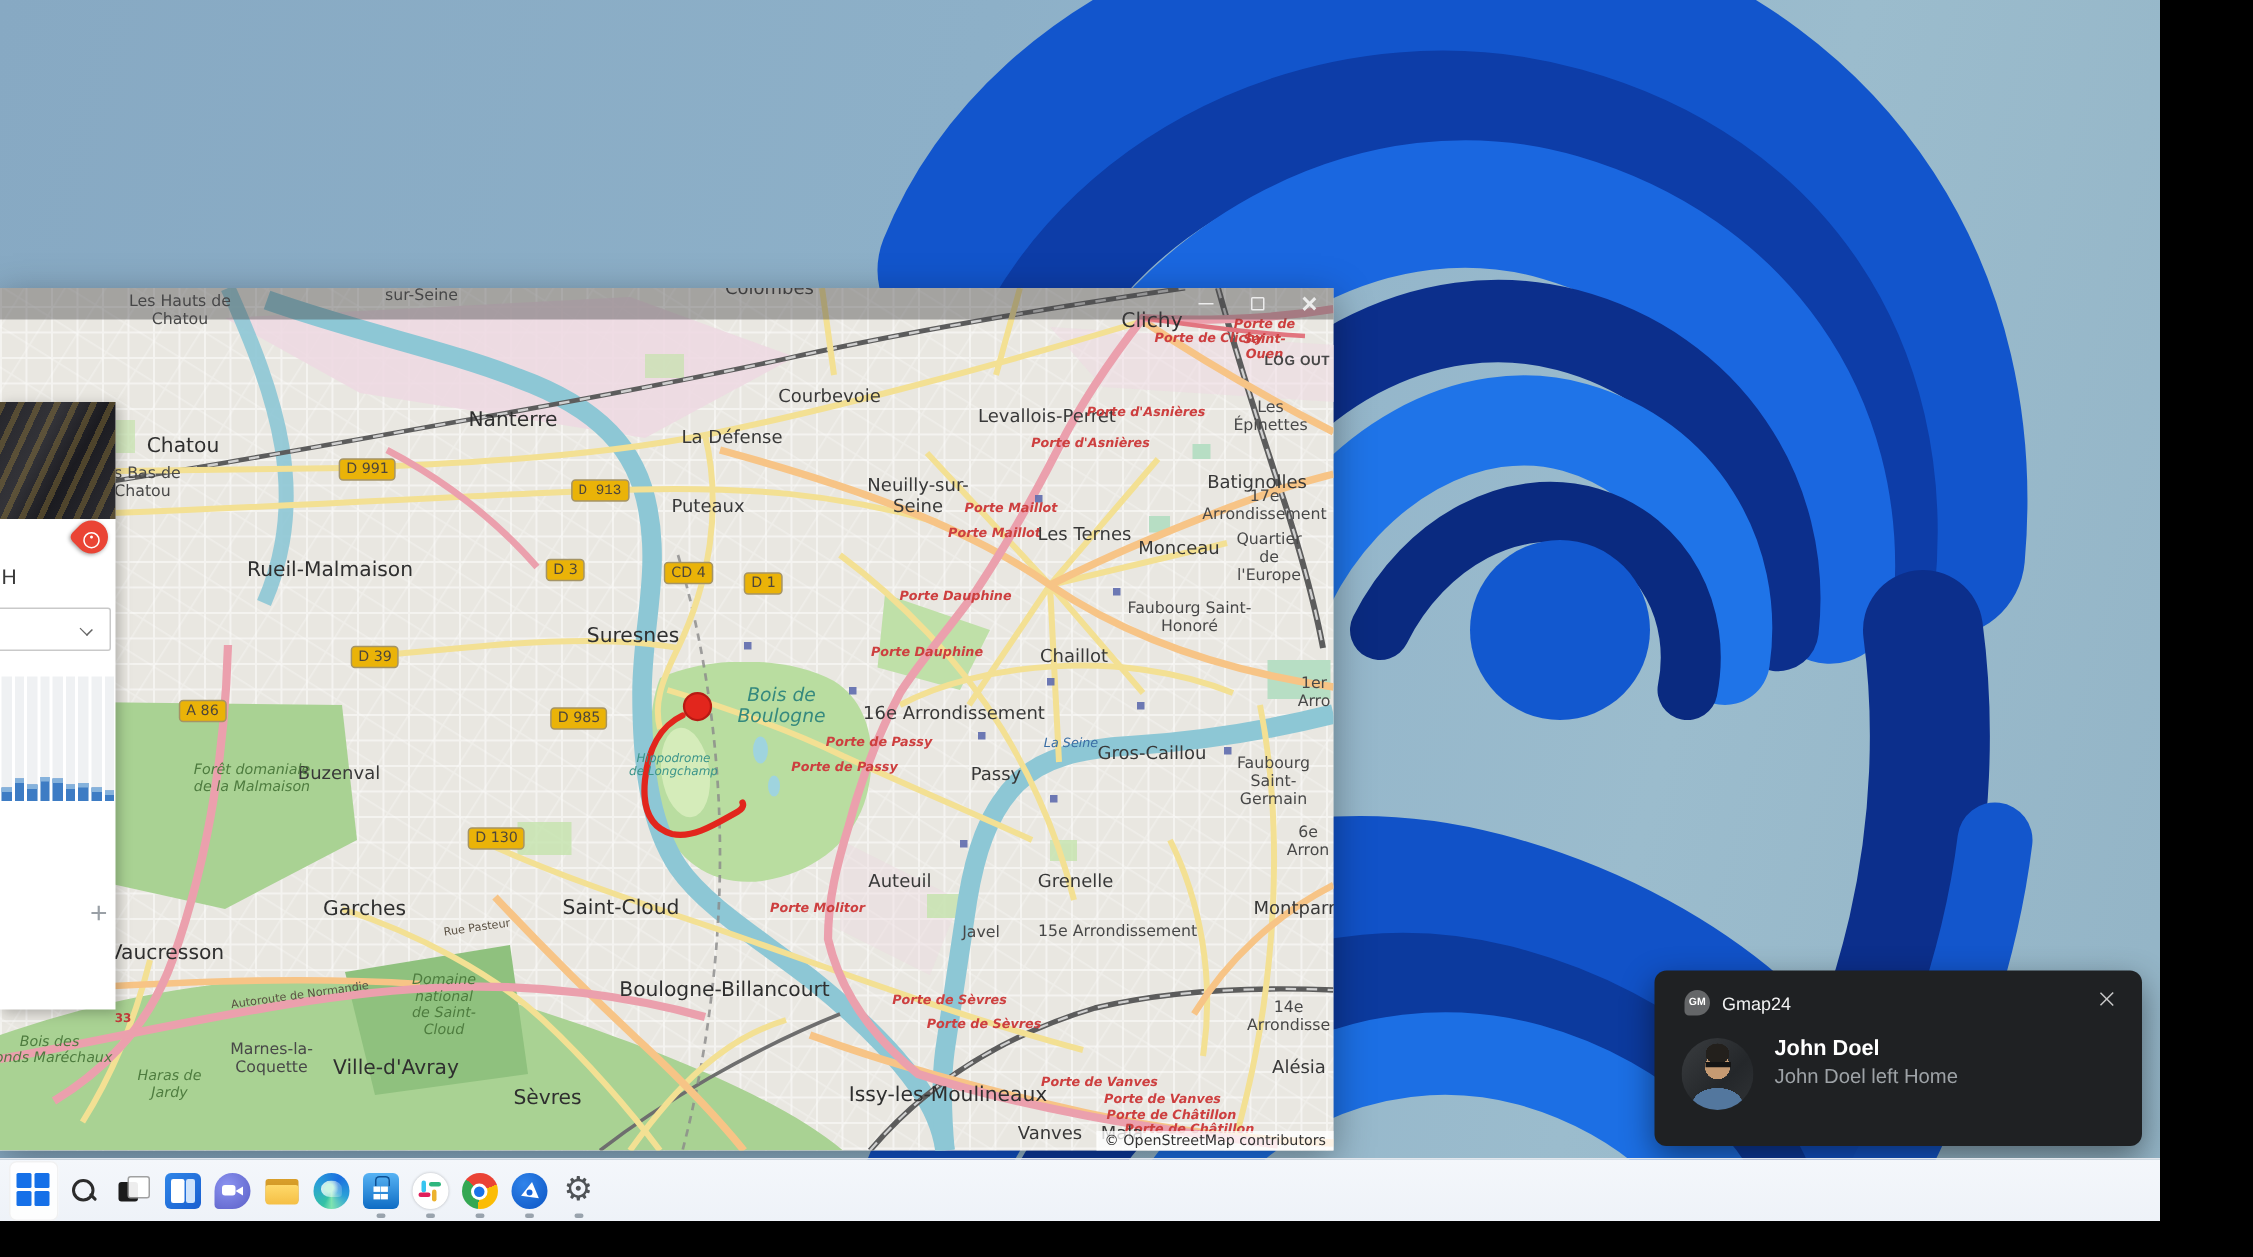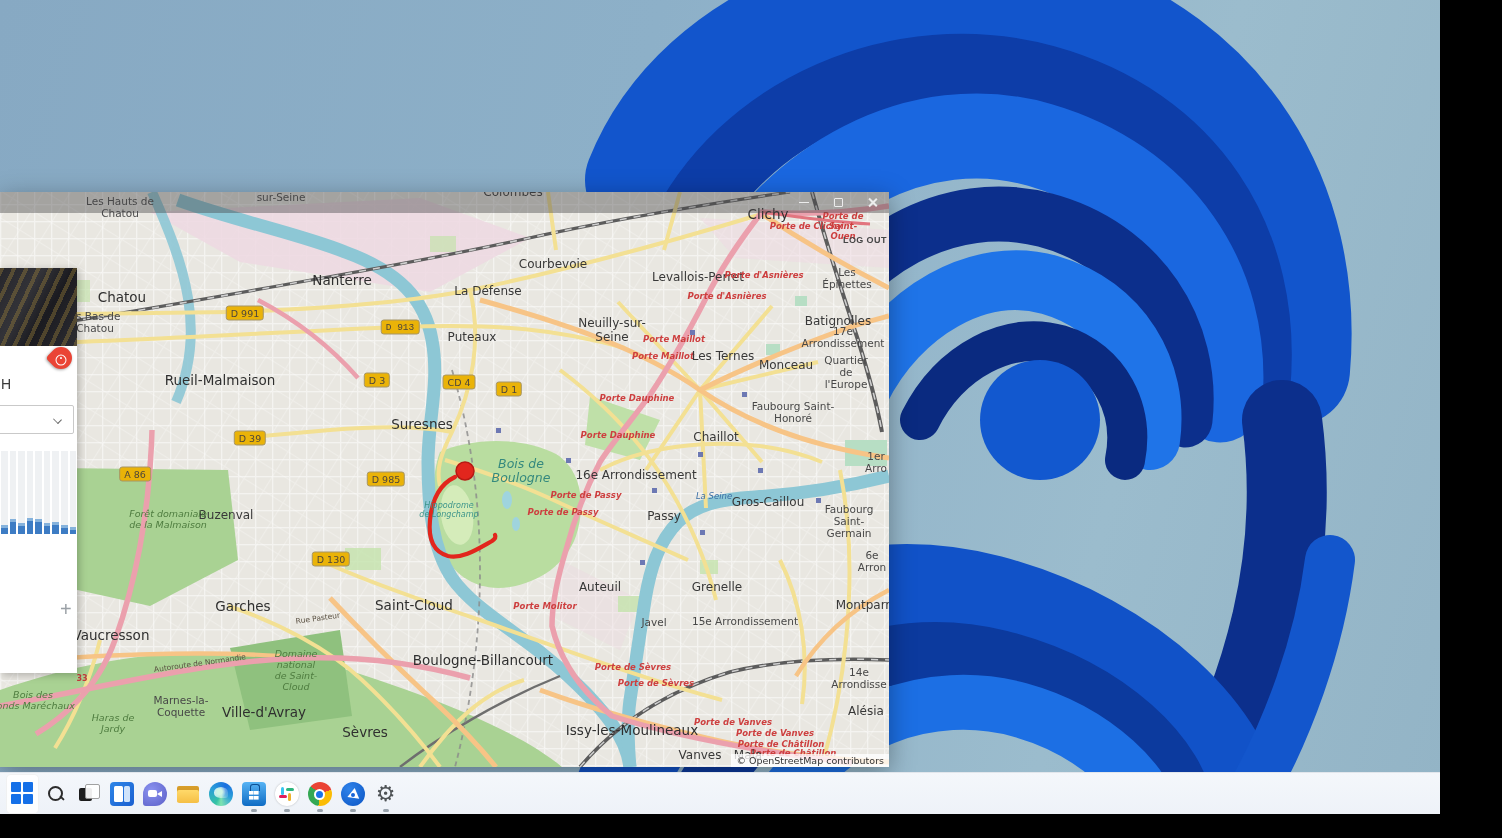--- a/index.html
+++ b/index.html
@@ -465,20 +465,30 @@
             <div class="bar" style="height: 9px;"></div>
           </div>
           <div class="col">
             <div class="bar" style="height: 7px;"></div>
           </div>
         </div>
       <div id="panel-plus">+</div>
     </div>
   </div>
 
+  <div id="toast">
+    <div id="toast-header">
+      <div class="gm-badge">GM</div>
+      <span id="toast-app">Gmap24</span>
+    </div>
+    <div id="toast-close"></div>
+    <div id="toast-avatar"></div>
+    <div id="toast-title">John Doel</div>
+    <div id="toast-msg">John Doel left Home</div>
+  </div>
 
   <div id="taskbar">
     <div id="tb-icons">
       <div class="tb-item hover">
         <div class="i24 win-logo">
             <span></span>
             <span></span>
             <span></span>
             <span></span>
           </div>

